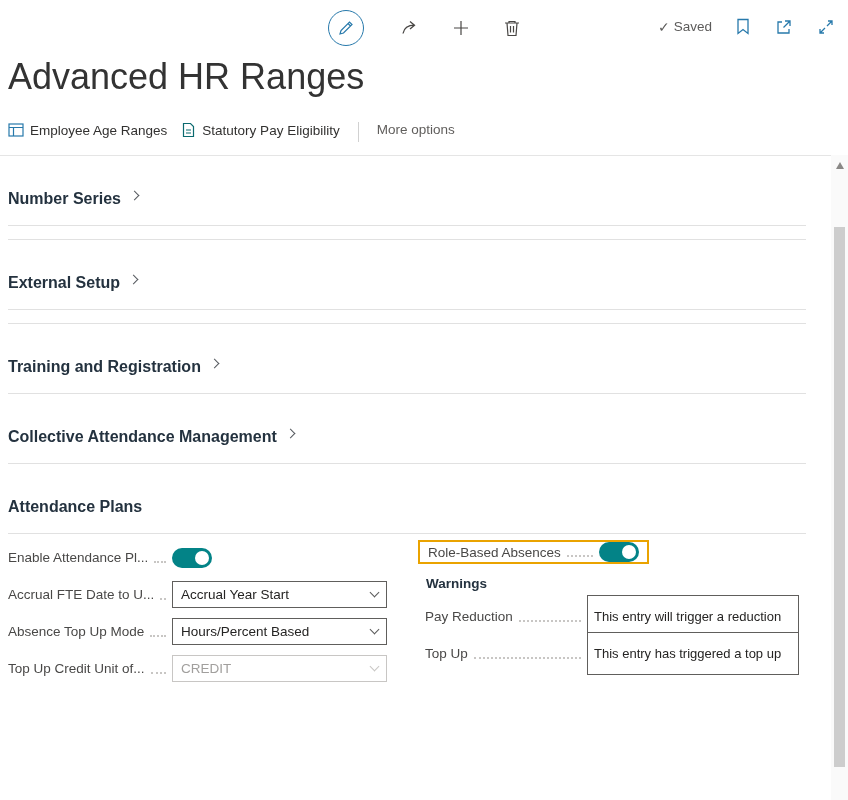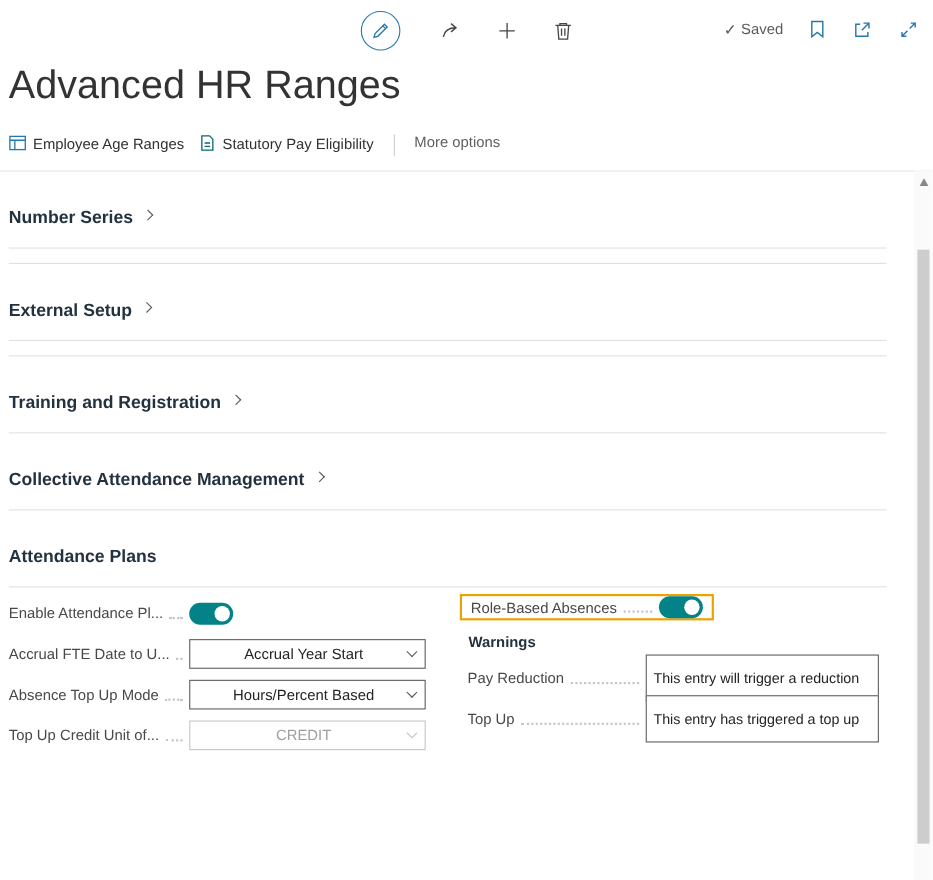--- a/index.html
+++ b/index.html
@@ -49,21 +49,21 @@
   }
   .fasttab-header .lbl { font-size:16px; font-weight:700; color:#24323f; }
   .chev-right {
     width:7px; height:7px; border-top:1.5px solid #55595e; border-right:1.5px solid #55595e;
     transform:rotate(45deg); display:inline-block; margin-left:10px; margin-top:2px;
   }
   .sec-hr { border:none; border-top:1px solid #e1e1e1; margin-top:13px; }
 
   
   .fields { position:relative; margin-top:10px; height:140px; }
-  .lcol { width:395px;text-align:center; }
+  .lcol { width:395px; }
   .lrow { display:flex; align-items:center; height:27px; margin-bottom:10px; }
   .lbl-wrap { width:164px; display:flex; align-items:center; overflow:hidden; }
   .f-label { font-size:13.5px; color:#494847; white-space:nowrap; }
   .leader { flex:1 1 auto; border-bottom:2px dotted #c8c6c4; height:2px; margin:8px 6px 0 6px; min-width:6px; }
 
   .toggle {
     width:40px; height:20px; border-radius:10px; background:#038387;
     position:relative; border:none; cursor:pointer; flex:0 0 auto;
   }
   .toggle::after {

